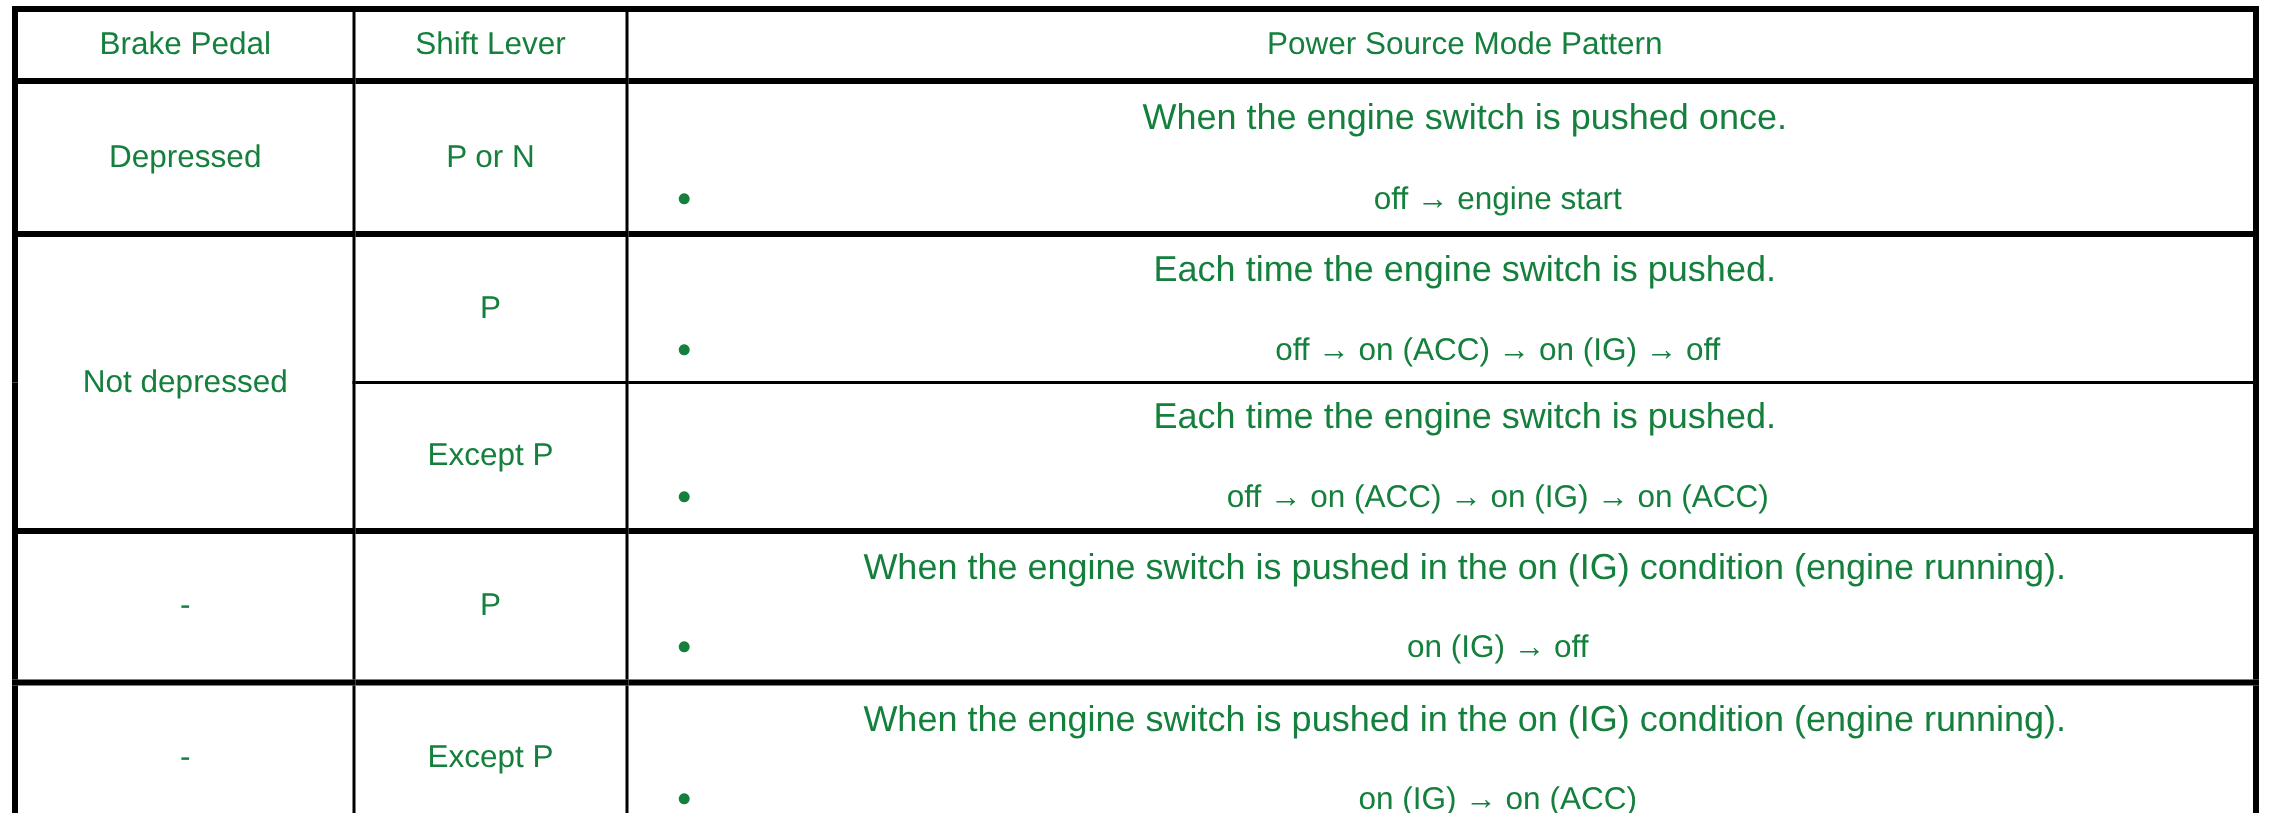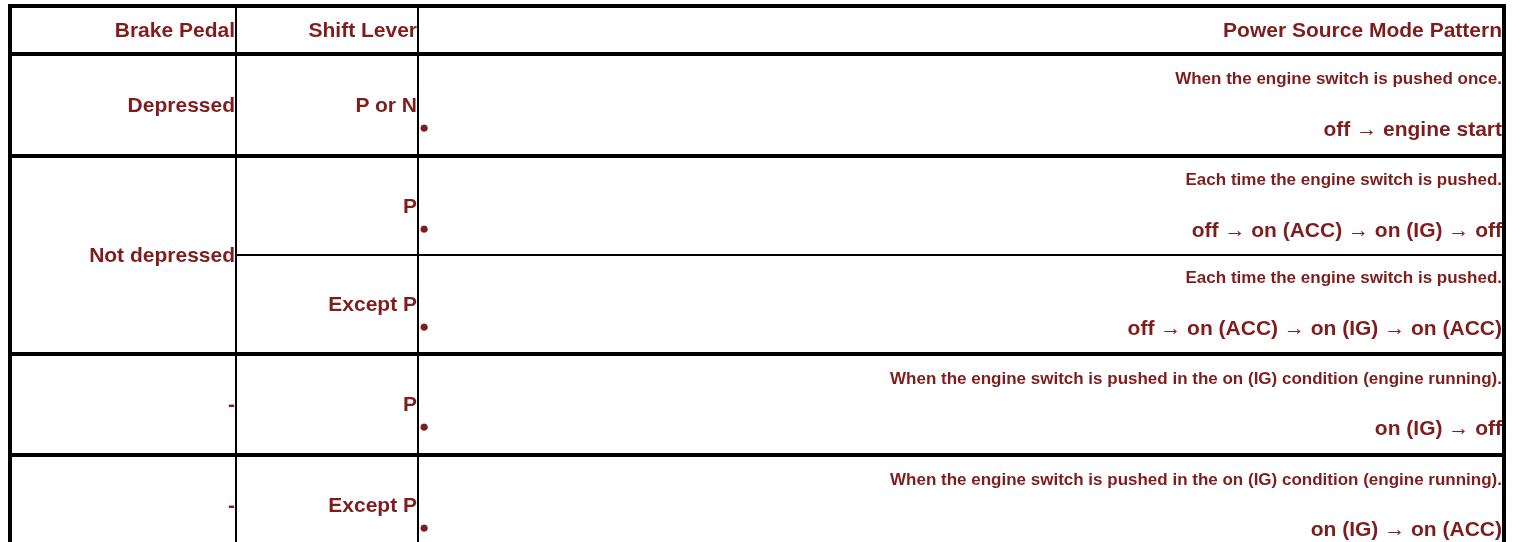--- a/index.html
+++ b/index.html
@@ -35,33 +35,33 @@
 
   table.spec col.c1 { width: 226px; }
   table.spec col.c2 { width: 182px; }
   table.spec col.c3 { width: 1086px; }
 
   table.spec th,
   table.spec td {
     border: 2px solid #000000;
     padding: 0;
     vertical-align: middle;
-    text-align: right;
-    font-weight: bold;
+    text-align: center;
+    font-weight: normal;
     font-size: 21px;
     line-height: 1.15;
-    color: #7f1d1d;
+    color: #15803d;
   }
 
   
   table.spec tr:first-child th { border-top: none; }
   table.spec tr td:first-child,
   table.spec tr th:first-child { border-left: none; }
   table.spec tr td:last-child,
-  table.spec tr th:last-child { border-right: none; }
+  table.spec tr th:last-child { border-right: none; padding-left: 32px; }
   table.spec tr:last-child td { border-bottom: none; }
 
   .hdr {
     text-align: center;
     font-weight: bold;
     font-size: 22px;
     height: 44px;
     border-bottom: 4px solid #000000 !important;
     white-space: nowrap;
   }
@@ -73,21 +73,21 @@
   }
 
   .pattern {
     padding: 0 0 0 7px;
   }
 
   .pattern .lead {
     display: block;
     margin: 0;
     padding: 0;
-    font-size: 17px;
+    font-size: 24px;
     white-space: nowrap;
   }
 
   .pattern .bullet-line {
     display: block;
     margin: 28px 0 0 0;
     padding: 0 0 0 28px;
     font-size: 21px;
     white-space: nowrap;
     position: relative;

